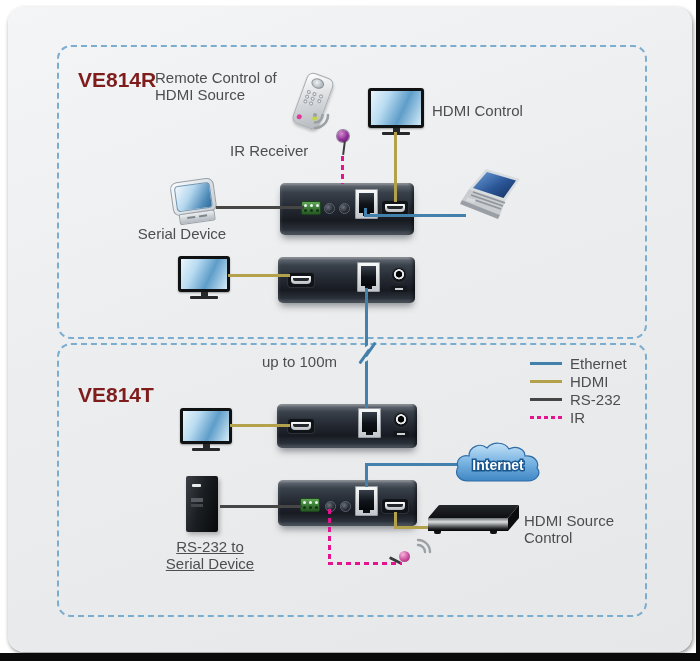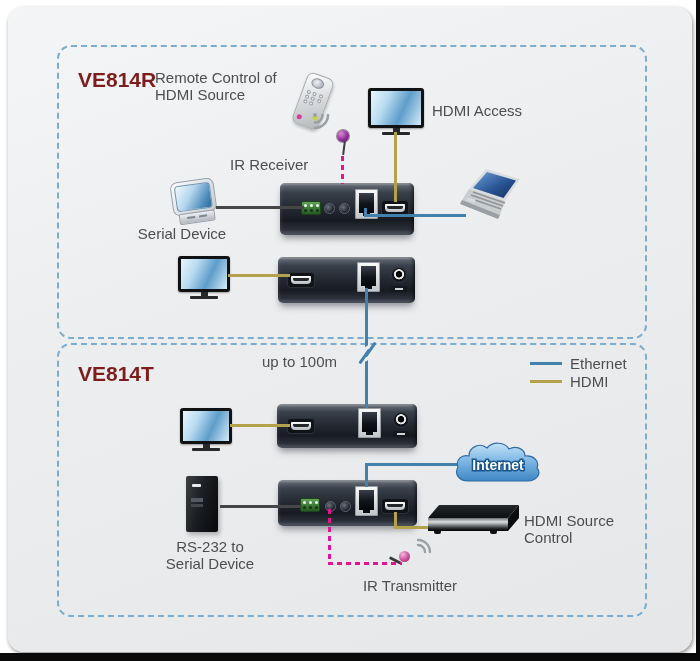--- a/index.html
+++ b/index.html
@@ -105,21 +105,21 @@
 <body>
 
 <div class="stage">
   <div class="card"></div>
   <div class="edge-bottom"></div>
   <div class="edge-right"></div>
 
   <div class="secbox box-r"></div>
   <div class="secbox box-t"></div>
   <div class="seclabel" style="left:78px;top:68px;">VE814R</div>
-  <div class="seclabel" style="left:78px;top:362px;text-align:right;">VE814T</div>
+  <div class="seclabel" style="left:78px;top:383px;text-align:right;">VE814T</div>
 
   <div class="lbl ra" style="left:155px;top:69px;width:133px;">
     <span>Remote Control of</span><br>
     <span>HDMI Source</span>
   </div>
 
   <div class="remote">
     <span class="lens"></span>
     <span class="keys">
       <i></i>
@@ -136,30 +136,30 @@
   </div>
   <svg class="abs z8" style="left:311px;top:111px;" width="22" height="22" viewBox="0 0 22 22">
     <circle cx="4" cy="4" r="2" fill="#9aa0a4"></circle>
     <path d="M17 4 A13 13 0 0 1 4 17" stroke="#9aa0a4" stroke-width="2.6" fill="none" stroke-linecap="round"></path>
     <path d="M11.5 4 A7.5 7.5 0 0 1 4 11.5" stroke="#9aa0a4" stroke-width="2.6" fill="none" stroke-linecap="round"></path>
   </svg>
 
   <div class="irball-recv"></div>
   <div class="irstem-recv"></div>
   <div class="ln ir-v" style="left:341px;top:156px;width:3px;height:28px;"></div>
-  <div class="lbl ra" style="left:230px;top:156px;width:104px;">IR Receiver</div>
+  <div class="lbl ra" style="left:230px;top:142px;width:104px;">IR Receiver</div>
 
   <div class="mon" style="left:368px;top:88px;">
     <div class="fr" style="width:50px;height:34px;">
         <div class="scr"></div>
       </div>
     <div class="neck"></div>
     <div class="base"></div>
   </div>
-  <div class="lbl" style="left:432px;top:102px;">HDMI Access</div>
+  <div class="lbl" style="left:432px;top:102px;">HDMI Control</div>
   <div class="ln hdmi-c" style="left:394px;top:132px;width:3px;height:70px;"></div>
 
   <div class="unit" style="left:280px;top:183px;width:134px;height:52px;">
     <div class="tblock" style="left:21px;top:18px;">
         <i></i>
         <i></i>
         <i></i>
       </div>
     <div class="ubtn" style="left:44px;top:20px;"></div>
     <div class="ubtn" style="left:59px;top:20px;"></div>
@@ -225,20 +225,28 @@
 
   <div class="abs z9" style="left:530px;top:355px;">
     <div style="position:relative;height:18px;width:110px;">
       <span style="position:absolute;left:0;top:7px;width:32px;height:3px;background:#4381ad;"></span>
       <span style="position:absolute;left:40px;top:0;font-size:15px;">Ethernet</span>
     </div>
     <div style="position:relative;height:18px;width:110px;">
       <span style="position:absolute;left:0;top:7px;width:32px;height:3px;background:#b3a14b;"></span>
       <span style="position:absolute;left:40px;top:0;font-size:15px;">HDMI</span>
     </div>
+    <div style="position:relative;height:18px;width:110px;">
+      <span style="position:absolute;left:0;top:7px;width:32px;height:3px;background:#464646;"></span>
+      <span style="position:absolute;left:40px;top:0;font-size:15px;">RS-232</span>
+    </div>
+    <div style="position:relative;height:18px;width:110px;">
+      <span style="position:absolute;left:0;top:7px;width:32px;height:3px;background:repeating-linear-gradient(90deg,#e6138f 0 4px,transparent 4px 7px);"></span>
+      <span style="position:absolute;left:40px;top:0;font-size:15px;">IR</span>
+    </div>
   </div>
 
   <div class="mon" style="left:180px;top:408px;">
     <div class="fr" style="width:46px;height:30px;">
         <div class="scr"></div>
       </div>
     <div class="neck"></div>
     <div class="base"></div>
   </div>
   <div class="ln hdmi-c" style="left:230px;top:424px;width:60px;height:3px;"></div>
@@ -282,21 +290,21 @@
         <i></i>
       </div>
   </div>
 
   <div class="tower">
     <span class="slot"></span>
     <span class="bay1"></span>
     <span class="bay2"></span>
   </div>
   <div class="ln rs-c" style="left:220px;top:505px;width:82px;height:3px;"></div>
-  <div class="lbl ca" style="left:148px;top:538px;width:124px;">
+  <div class="lbl ca" style="left:148px;top:538px;width:124px;text-decoration:underline;">
     <span>RS-232 to</span><br>
     <span>Serial Device</span>
   </div>
 
   <div class="ln hdmi-c" style="left:394px;top:512px;width:3px;height:17px;"></div>
   <div class="ln hdmi-c" style="left:394px;top:526px;width:66px;height:3px;"></div>
   <div class="player">
     <span class="ptop"></span>
     <span class="pfront"></span>
     <span class="pside"></span>
@@ -309,14 +317,13 @@
   </div>
 
   <div class="ln ir-v" style="left:328px;top:509px;width:3px;height:56px;"></div>
   <div class="ln ir-h" style="left:328px;top:562px;width:74px;height:3px;"></div>
   <div class="irball-tx"></div>
   <div class="irstem-tx"></div>
   <svg class="abs z8" style="left:414px;top:536px;" width="20" height="20" viewBox="0 0 20 20">
     <path d="M4 4 A12 12 0 0 1 16 16" stroke="#9aa0a4" stroke-width="2.4" fill="none" stroke-linecap="round"></path>
     <path d="M4 9 A7 7 0 0 1 11 16" stroke="#9aa0a4" stroke-width="2.4" fill="none" stroke-linecap="round"></path>
   </svg>
-  <div class="lbl ca" style="left:352px;top:577px;width:116px;">IR Transmitter</div>
 </div>
 
 </body></html>

